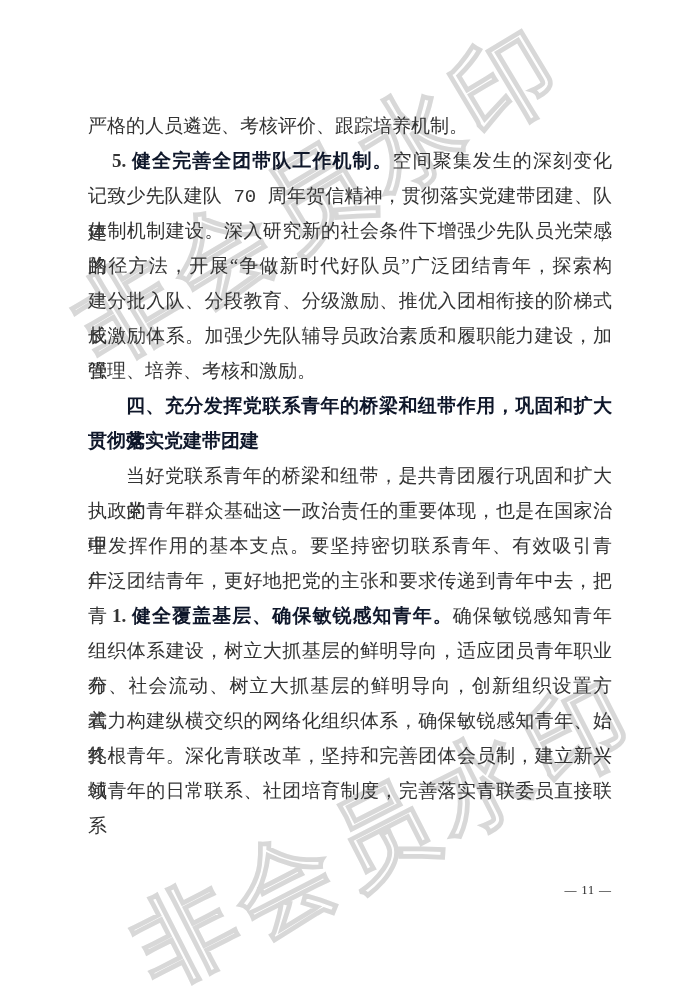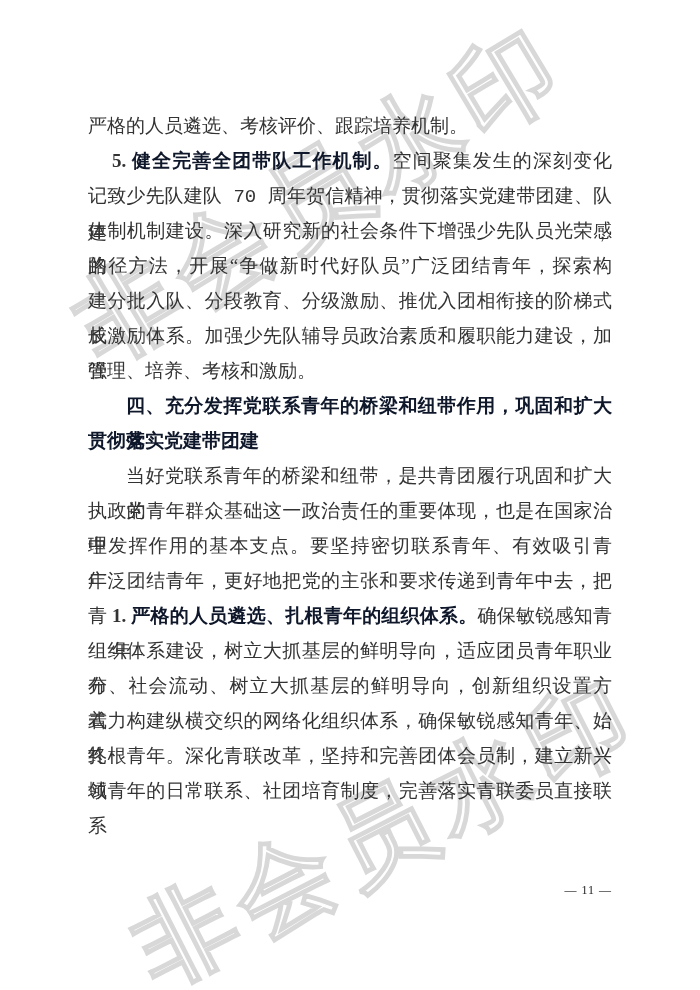--- a/index.html
+++ b/index.html
@@ -86,21 +86,21 @@
       <div class="line justify"><span class="seg">路径方法，开展“争做新时代好队员”广泛团结青年，探索构</span></div>
       <div class="line justify"><span class="seg">建分批入队、分段教育、分级激励、推优入团相衔接的阶梯式成</span></div>
       <div class="line justify"><span class="seg">长激励体系。加强少先队辅导员政治素质和履职能力建设，加强</span></div>
       <div class="line left"><span class="seg">管理、培养、考核和激励。</span></div>
       <div class="line justify ind-para"><span class="seg seg-bold">四、充分发挥党联系青年的桥梁和纽带作用，巩固和扩大党</span></div>
       <div class="line left"><span class="seg seg-bold">贯彻落实党建带团建</span></div>
       <div class="line justify ind-para"><span class="seg">当好党联系青年的桥梁和纽带，是共青团履行巩固和扩大党</span></div>
       <div class="line justify"><span class="seg">执政的青年群众基础这一政治责任的重要体现，也是在国家治理</span></div>
       <div class="line justify"><span class="seg">中发挥作用的基本支点。要坚持密切联系青年、有效吸引青年、</span></div>
       <div class="line justify"><span class="seg">广泛团结青年，更好地把党的主张和要求传递到青年中去，把青</span></div>
-      <div class="line justify ind-num"><span class="seg seg-num">1. </span><span class="seg seg-bold">严格的人员遴选、扎根青年的组织体系。</span><span class="seg">确保敏锐感知青年</span></div>
+      <div class="line justify ind-num"><span class="seg seg-num">1. </span><span class="seg seg-bold">健全覆盖基层、确保敏锐感知青年。</span><span class="seg">确保敏锐感知青年</span></div>
       <div class="line justify"><span class="seg">组织体系建设，树立大抓基层的鲜明导向，适应团员青年职业分</span></div>
       <div class="line justify"><span class="seg">布、社会流动、树立大抓基层的鲜明导向，创新组织设置方式，</span></div>
       <div class="line justify"><span class="seg">着力构建纵横交织的网络化组织体系，确保敏锐感知青年、始终</span></div>
       <div class="line justify"><span class="seg">扎根青年。深化青联改革，坚持和完善团体会员制，建立新兴领</span></div>
       <div class="line justify"><span class="seg">域青年的日常联系、社团培育制度，完善落实青联委员直接联系</span></div>
     </div>
 
   <div class="pagenum">— 11 —</div>
 </div>
 

